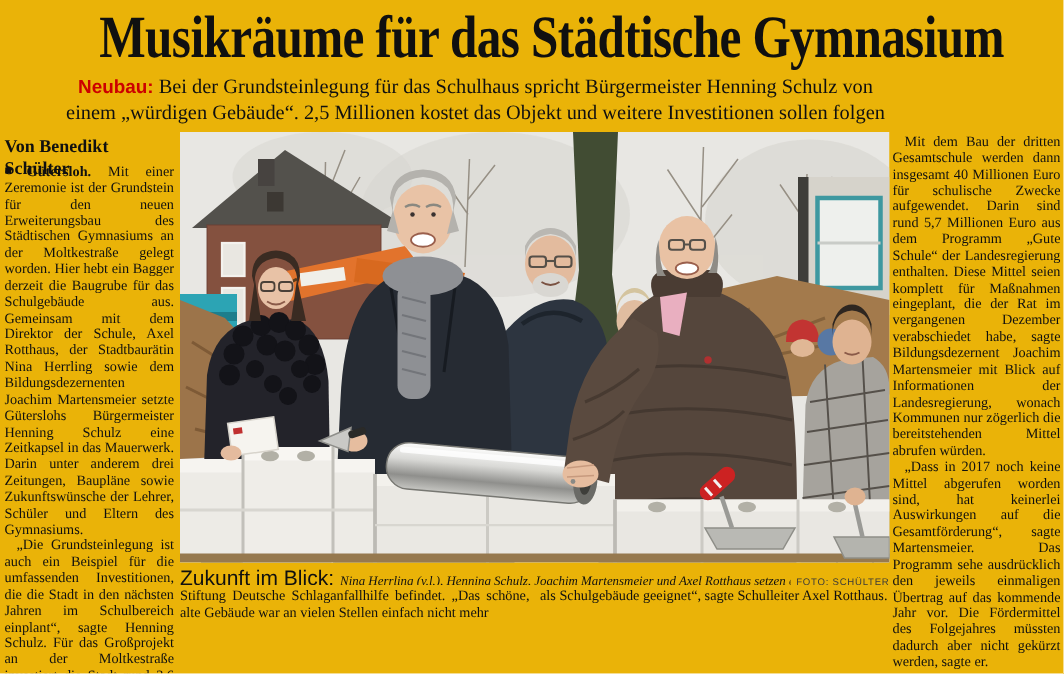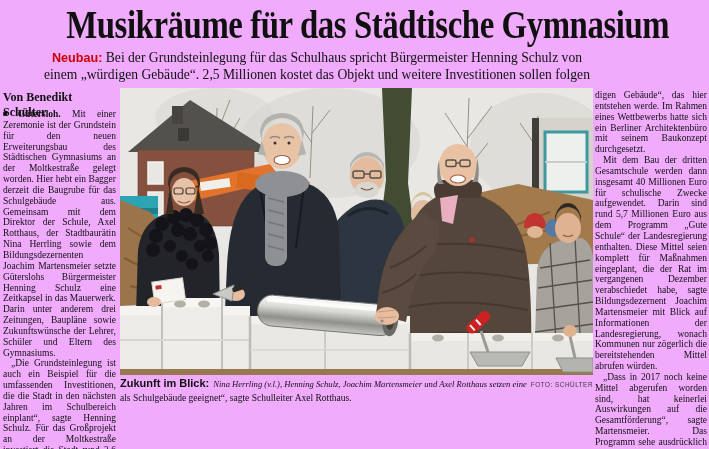--- a/index.html
+++ b/index.html
@@ -1,16 +1,16 @@
 <!DOCTYPE html>
 <html lang="de"><head>
 <meta charset="utf-8">
 <style>
   html,body{margin:0;padding:0;background:#ffffff;}
-  .page{position:relative;width:709px;height:449px;background:#f0abfc;overflow:hidden;
+  .page{position:relative;width:709px;height:449px;background:#eab308;overflow:hidden;
         font-family:"Liberation Serif",serif;color:#101010;}
   
   .headline{position:absolute;top:1px;left:0;width:709px;text-align:center;white-space:nowrap;}
   .headline-inner{display:inline-block;font-size:40px;font-weight:bold;letter-spacing:-0.5px;
         transform:scaleX(.82);transform-origin:50% 50%;}
   .subhead{position:absolute;top:50px;left:0;width:634px;text-align:center;
         font-size:13.6px;line-height:16.5px;}
   .kicker{font-family:"Liberation Sans",sans-serif;font-weight:bold;font-size:12.6px;}
   
   .byline{position:absolute;left:3px;top:90px;width:113px;font-weight:bold;font-size:12px;}
@@ -20,21 +20,21 @@
   .col p,.bcol p{margin:0;font-size:9.5px;line-height:10.85px;text-align:justify;hyphens:auto;}
   .col p.indent,.bcol p.indent{text-indent:8px;}
   .marker{font-size:8px;vertical-align:1px;letter-spacing:1px;}
   .lead{font-weight:bold;}
   
   .photo{position:absolute;left:120px;top:88px;width:473px;height:287px;margin:0;}
   .photo svg{display:block;}
   
   .caption{position:absolute;left:120px;top:377px;width:473px;height:13px;
         display:flex;align-items:baseline;gap:4px;white-space:nowrap;overflow:hidden;}
-  .cap-label{font-family:"Liberation Sans",sans-serif;font-weight:bold;font-size:11px;}
+  .cap-label{font-family:"Liberation Sans",sans-serif;font-weight:normal;font-size:14px;}
   .cap-text{font-style:italic;font-size:8.6px;flex:0 1 auto;overflow:hidden;}
   .credit{font-family:"Liberation Sans",sans-serif;font-size:6.4px;letter-spacing:.5px;
         color:#3a3a3a;margin-left:auto;}
   
   .bottom-cols{position:absolute;left:120px;top:393px;width:473px;height:56px;
         display:flex;gap:7px;}
   .bcol{flex:1 1 0;overflow:hidden;}
 </style>
 </head>
 <body>
@@ -285,23 +285,25 @@
   </figure>
 
   <div class="caption">
     <span class="cap-label">Zukunft im Blick:</span>
     <span class="cap-text">Nina Herrling (v.l.), Henning Schulz, Joachim Martensmeier und Axel Rotthaus setzen eine Zeitkapsel ein.</span>
     <span class="credit">FOTO: SCHÜLTER</span>
   </div>
 
   <div class="bottom-cols">
     <div class="bcol">
+      <p>Stiftung Deutsche Schlaganfallhilfe befindet. „Das schöne, alte Gebäude war an vielen Stellen einfach nicht mehr</p>
+    </div>
+    <div class="bcol">
       <p>als Schulgebäude geeignet“, sagte Schulleiter Axel Rotthaus.</p>
     </div>
   </div>
 
   <div class="col col-right">
-    <p>digen Gebäude“, das hier entstehen werde. Im Rahmen eines Wettbewerbs hatte sich ein Berliner Architektenbüro mit seinem Baukonzept durchgesetzt.</p>
     <p class="indent">Mit dem Bau der dritten Gesamtschule werden dann insgesamt 40 Millionen Euro für schulische Zwecke aufgewendet. Darin sind rund 5,7 Millionen Euro aus dem Programm „Gute Schule“ der Landesregierung enthalten. Diese Mittel seien komplett für Maßnahmen eingeplant, die der Rat im vergangenen Dezember verabschiedet habe, sagte Bildungsdezernent Joachim Martensmeier mit Blick auf Informationen der Landesregierung, wonach Kommunen nur zögerlich die bereitstehenden Mittel abrufen würden.</p>
     <p class="indent">„Dass in 2017 noch keine Mittel abgerufen worden sind, hat keinerlei Auswirkungen auf die Gesamtförderung“, sagte Martensmeier. Das Programm sehe ausdrücklich den jeweils einmaligen Übertrag auf das kommende Jahr vor. Die Fördermittel des Folgejahres müssten dadurch aber nicht gekürzt werden, sagte er.</p>
   </div>
 
 </div>
 
 </body></html>

